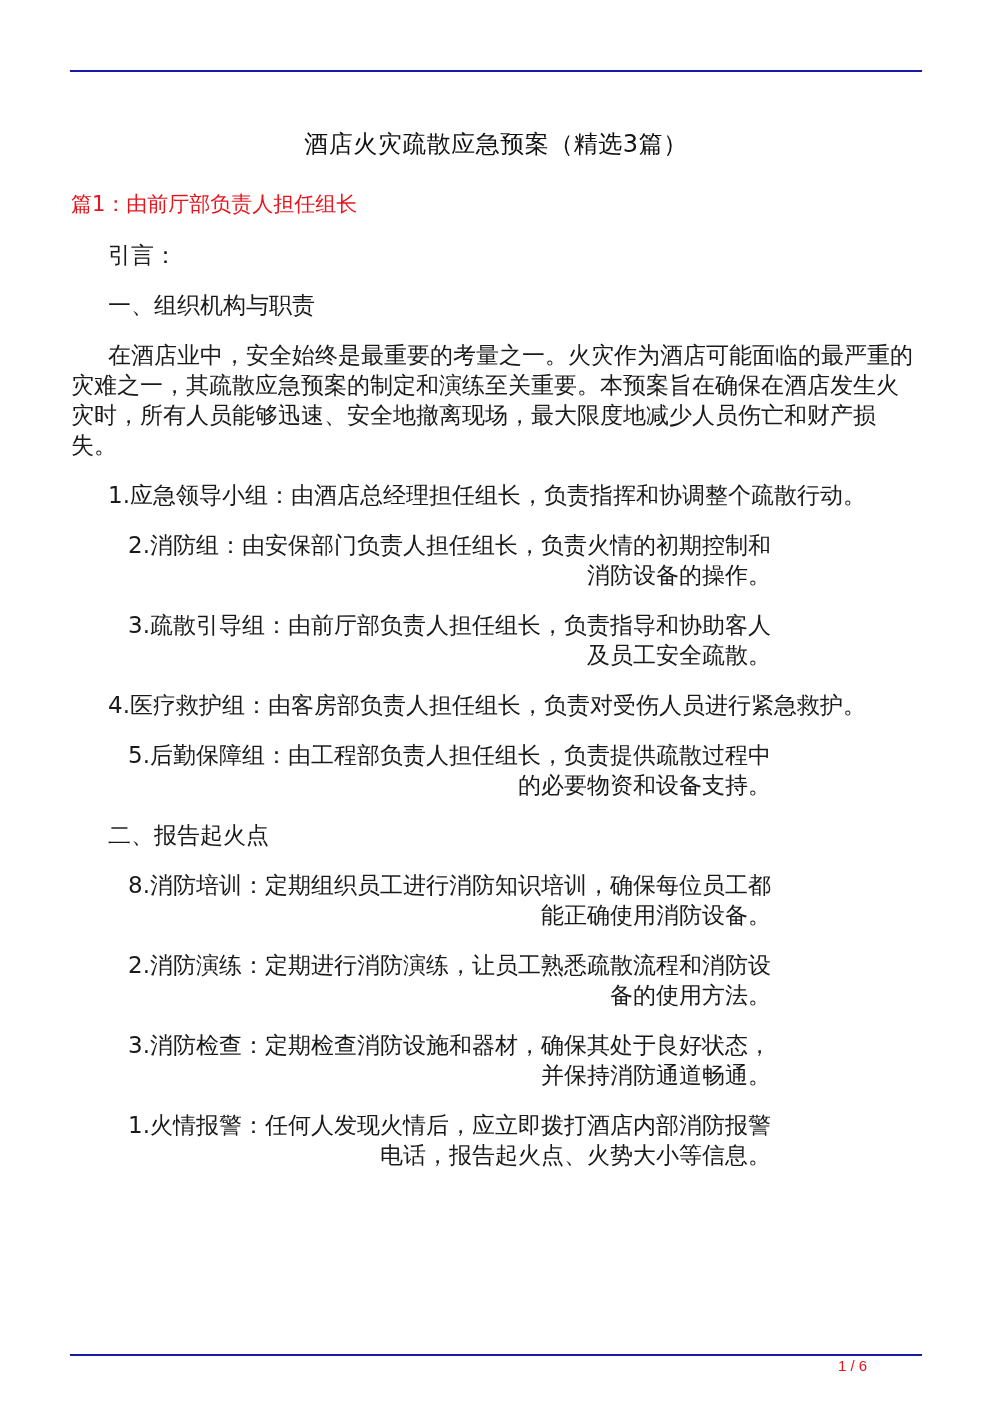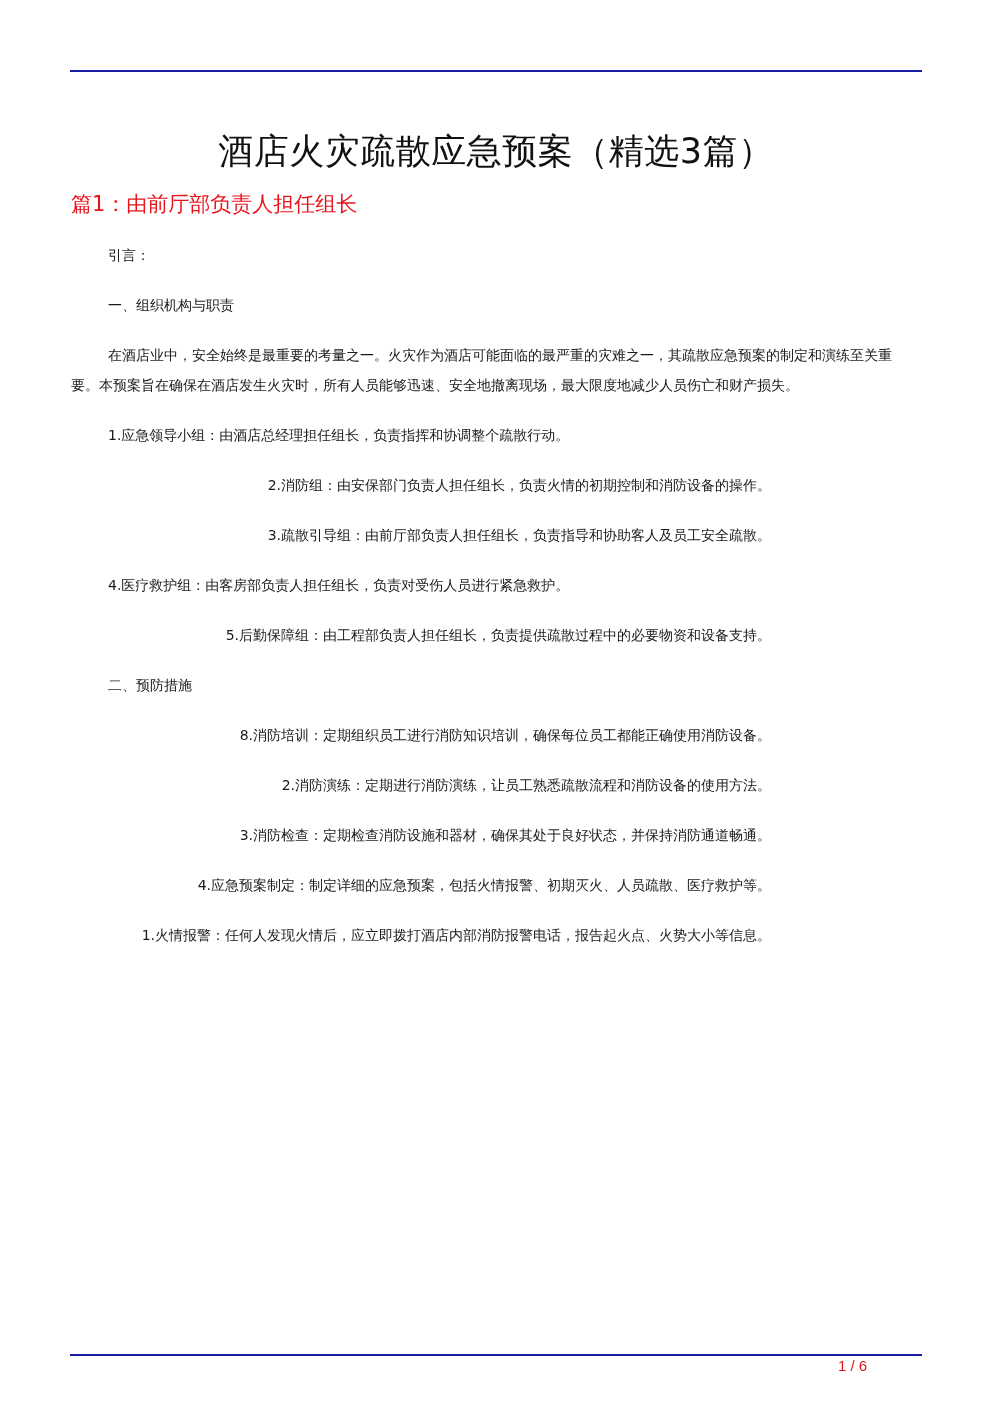--- a/index.html
+++ b/index.html
@@ -2,23 +2,23 @@
 <html><head>
 <meta charset="utf-8">
 <style>
   html, body { margin: 0; padding: 0; background: #ffffff; }
   body { width: 992px; height: 1403px; position: relative; overflow: hidden;
          font-family: "DejaVu Sans", "Liberation Sans", sans-serif; color: #1a1a1a; }
   .rule { position: absolute; left: 70px; width: 852px; height: 2px; background: #1a1aa6; }
   .rule.top { top: 70px; }
   .rule.bottom { top: 1354px; }
   .title { position: absolute; top: 128px; left: 0; width: 992px; text-align: center;
-           font-size: 35px; color: #111; letter-spacing: 0.5px; }
+           font-size: 24px; color: #111; letter-spacing: 0.5px; }
   .section-heading { position: absolute; top: 190px; left: 71px; font-size: 21px; color: #e8141c; }
-  .content { position: absolute; top: 240px; left: 71px; width: 845px; font-size: 14px; line-height: 30px; }
+  .content { position: absolute; top: 240px; left: 71px; width: 845px; font-size: 23px; line-height: 30px; }
   .para { margin: 0 0 20px 0; }
   .indent { text-indent: 37px; }
   .narrow { width: 700px; text-align: right; }
   .page-num { position: absolute; top: 1357px; left: 838px; font-size: 15px; color: #e8141c;
               font-family: "Liberation Sans", sans-serif; }
 </style>
 </head>
 <body>
 
 <div class="rule top"></div>
@@ -28,22 +28,21 @@
 
 <div class="content">
   <p class="para indent">引言：</p>
   <p class="para indent">一、组织机构与职责</p>
   <p class="para indent" style="text-indent:37px;">在酒店业中，安全始终是最重要的考量之一。火灾作为酒店可能面临的最严重的灾难之一，其疏散应急预案的制定和演练至关重要。本预案旨在确保在酒店发生火灾时，所有人员能够迅速、安全地撤离现场，最大限度地减少人员伤亡和财产损失。</p>
   <p class="para indent">1.应急领导小组：由酒店总经理担任组长，负责指挥和协调整个疏散行动。</p>
   <p class="para indent narrow">2.消防组：由安保部门负责人担任组长，负责火情的初期控制和消防设备的操作。</p>
   <p class="para indent narrow">3.疏散引导组：由前厅部负责人担任组长，负责指导和协助客人及员工安全疏散。</p>
   <p class="para indent">4.医疗救护组：由客房部负责人担任组长，负责对受伤人员进行紧急救护。</p>
   <p class="para indent narrow">5.后勤保障组：由工程部负责人担任组长，负责提供疏散过程中的必要物资和设备支持。</p>
-  <p class="para indent">二、预防措施</p>
+  <p class="para indent">二、报告起火点</p>
   <p class="para indent narrow">8.消防培训：定期组织员工进行消防知识培训，确保每位员工都能正确使用消防设备。</p>
   <p class="para indent narrow">2.消防演练：定期进行消防演练，让员工熟悉疏散流程和消防设备的使用方法。</p>
   <p class="para indent narrow">3.消防检查：定期检查消防设施和器材，确保其处于良好状态，并保持消防通道畅通。</p>
-  <p class="para indent narrow">4.应急预案制定：制定详细的应急预案，包括火情报警、初期灭火、人员疏散、医疗救护等。</p>
   <p class="para indent narrow">1.火情报警：任何人发现火情后，应立即拨打酒店内部消防报警电话，报告起火点、火势大小等信息。</p>
 </div>
 
 <div class="rule bottom"></div>
 <div class="page-num">1 / 6</div>
 
 </body></html>

